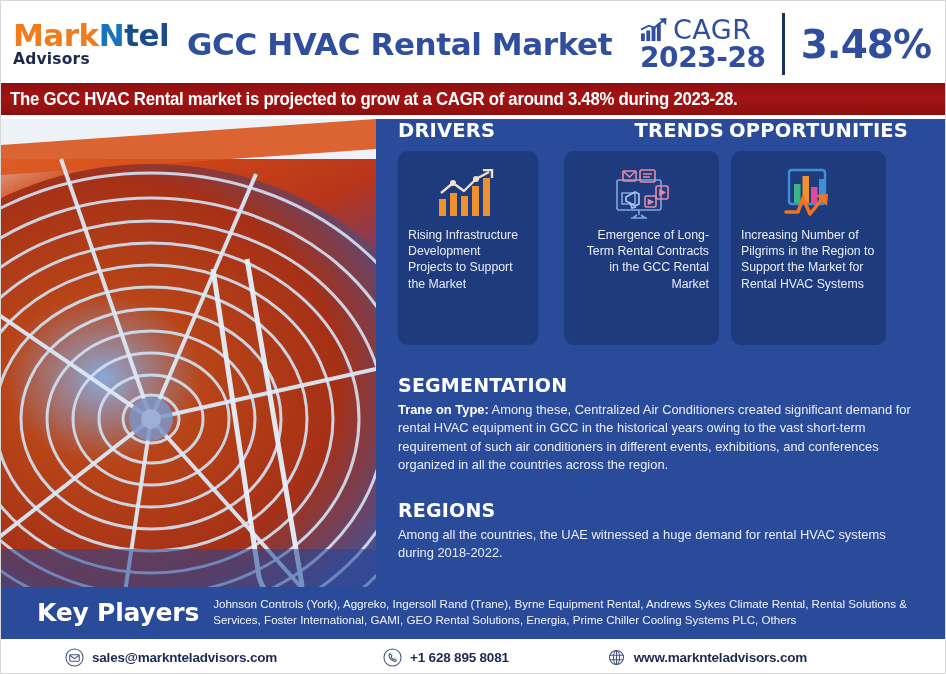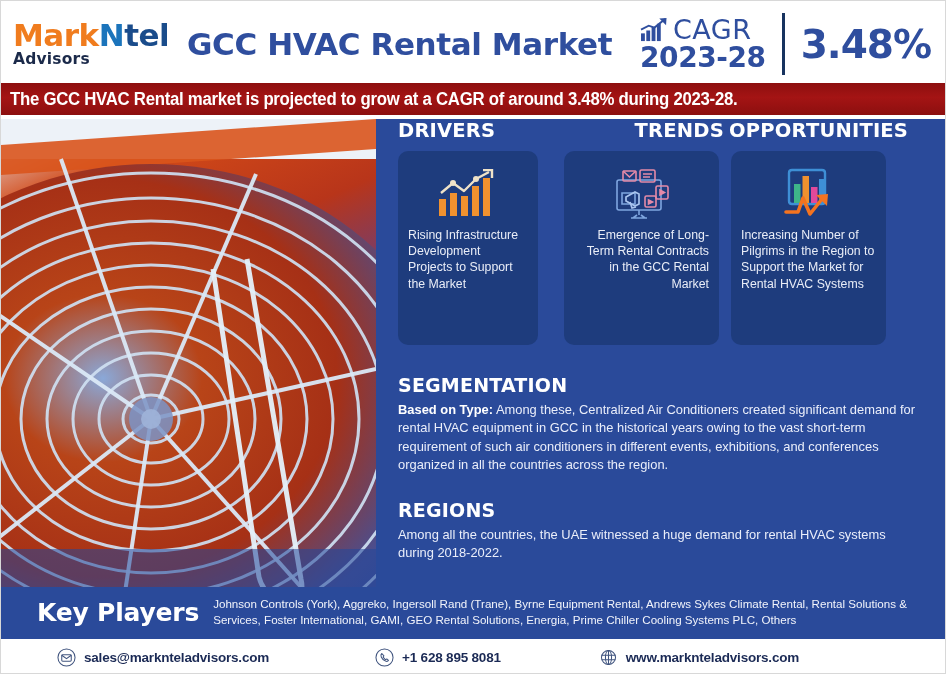--- a/index.html
+++ b/index.html
@@ -165,21 +165,21 @@
   .kp-text {
     color:#f2f4fb; font-size:11.6px; line-height:1.42; max-width:750px;
     font-family:"Liberation Sans", sans-serif;
   }
 
   
   .footer {
     position:absolute; left:0; top:636px; width:946px; height:38px;
     background:#ffffff;
     border-top:2px solid #2A4A9A;
-    display:flex; align-items:center;
+    display:flex; align-items:center;padding-left:8px;
   }
   .fitem { display:flex; align-items:center; gap:8px; }
   .f-email { margin-left:56px; }
   .f-phone { margin-left:106px; }
   .f-web   { margin-left:98px; }
   .fitem .ftxt {
     color:#1B2A55; font-size:13.5px; font-weight:bold;
     letter-spacing:-0.2px;
     font-family:"Liberation Sans", sans-serif;
   }
@@ -359,21 +359,21 @@
               </svg>
             </div>
             <div class="card-text">Increasing Number of Pilgrims in the Region to Support the Market for Rental HVAC Systems</div>
           </div>
         </div>
 
       </div>
 
       <div class="sec sec-seg">
         <div class="sec-head">SEGMENTATION</div>
-        <div class="sec-body"><b>Based on Type:</b><span> Among these, Centralized Air Conditioners created significant demand for rental HVAC equipment in GCC in the historical years owing to the vast short-term requirement of such air conditioners in different events, exhibitions, and conferences organized in all the countries across the region.</span></div>
+        <div class="sec-body"><b>Trane on Type:</b><span> Among these, Centralized Air Conditioners created significant demand for rental HVAC equipment in GCC in the historical years owing to the vast short-term requirement of such air conditioners in different events, exhibitions, and conferences organized in all the countries across the region.</span></div>
       </div>
 
       <div class="sec sec-reg">
         <div class="sec-head">REGIONS</div>
         <div class="sec-body">Among all the countries, the UAE witnessed a huge demand for rental HVAC systems during 2018-2022.</div>
       </div>
 
     </div>
   </div>
 

